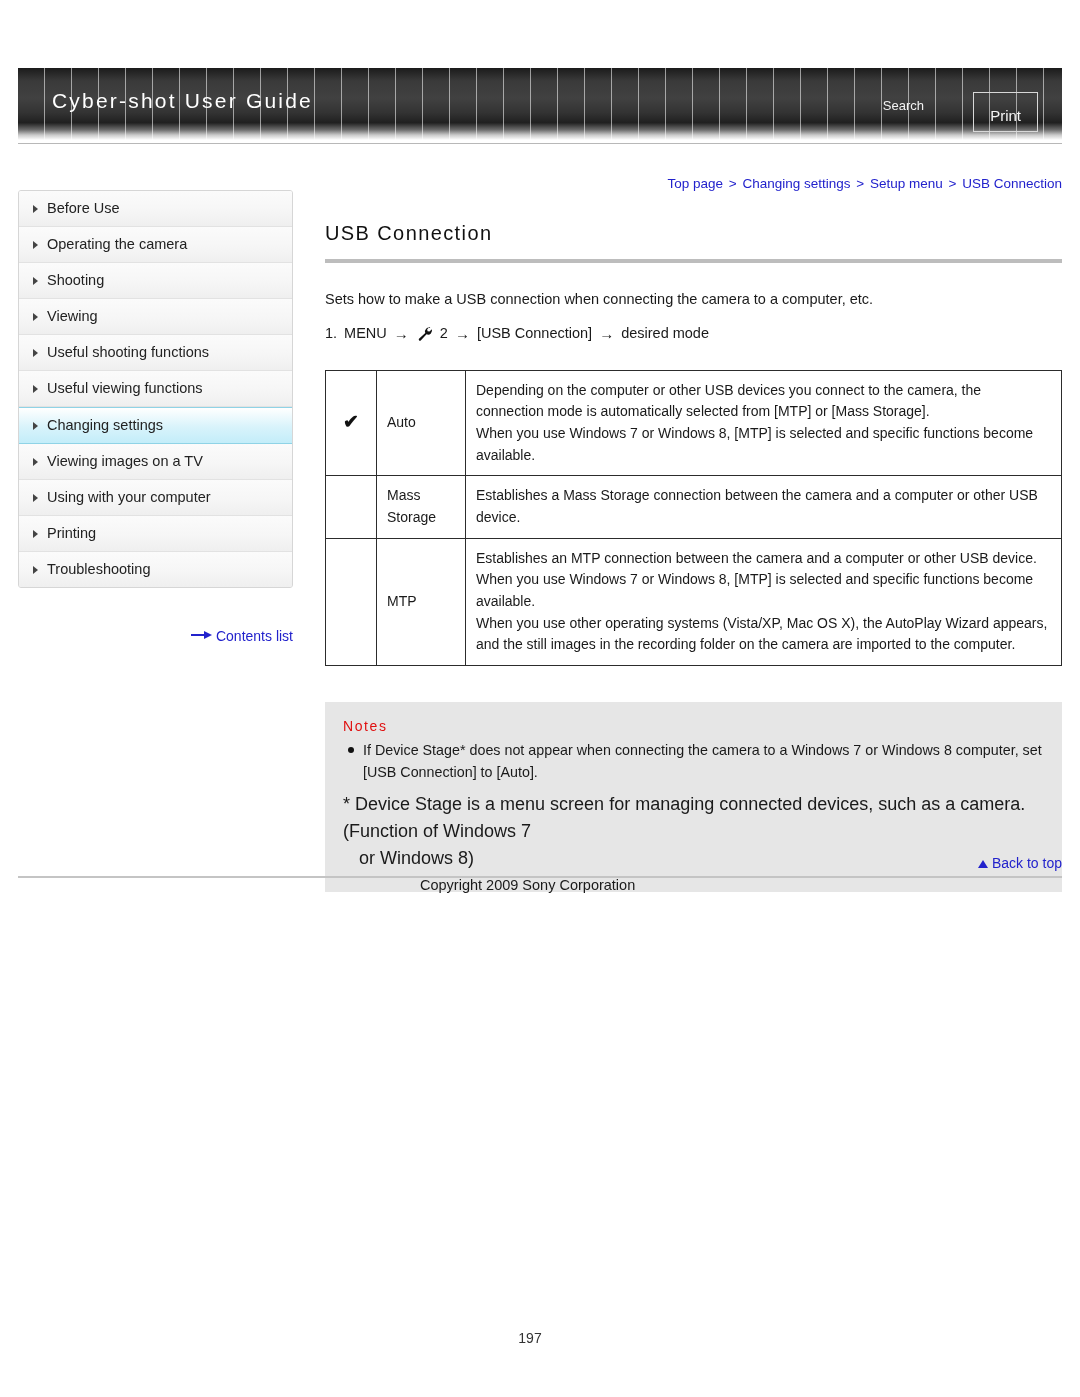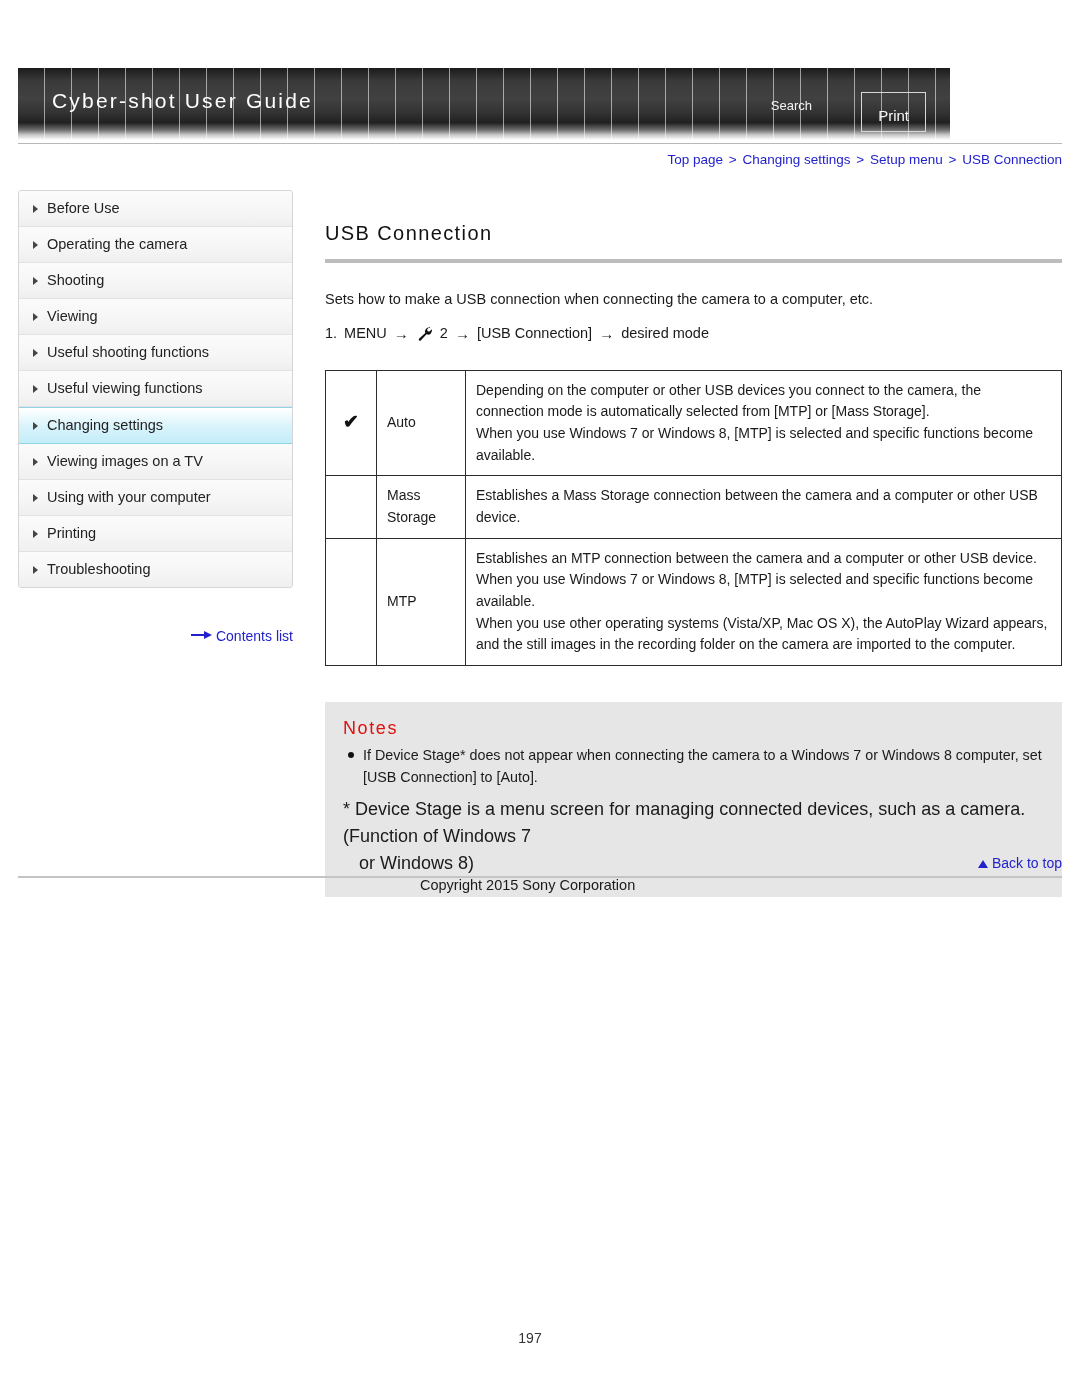--- a/index.html
+++ b/index.html
@@ -14,21 +14,21 @@
     color: #1a1a1a;
     position: relative;
     overflow: hidden;
   }
 
   
   .header-wrap {
     position: absolute;
     left: 18px;
     top: 68px;
-    width: 932px;
+    width: 1044px;
     height: 72px;
   }
   .header-bar {
     position: absolute;
     inset: 0;
     background:
       repeating-linear-gradient(to right,
         rgba(255,255,255,0.00) 0px,
         rgba(255,255,255,0.00) 26px,
         rgba(255,255,255,0.55) 26px,
@@ -80,21 +80,21 @@
     font-size: 15px;
     background: transparent;
     cursor: pointer;
     line-height: 1.1;
   }
 
   
   .breadcrumb {
     position: absolute;
     left: 0;
-    top: 152px;
+    top: 176px;
     width: 1062px;
     text-align: right;
     font-size: 13.5px;
     color: #2222cc;
     white-space: nowrap;
   }
   .breadcrumb .crumb { cursor: pointer; }
   .breadcrumb .sep { color: #2222cc; padding: 0 2px; }
 
   
@@ -244,21 +244,21 @@
 
   
   .notes {
     margin-top: 36px;
     background: #e6e6e6;
     padding: 16px 18px 20px 18px;
     box-sizing: border-box;
   }
   .notes-title {
     color: #e01010;
-    font-size: 18px;
+    font-size: 14px;
     letter-spacing: 1.6px;
     margin-bottom: 6px;
   }
   .note-bullet {
     position: relative;
     padding-left: 20px;
     font-size: 14.3px;
     line-height: 1.5;
     color: #1a1a1a;
   }
@@ -426,14 +426,14 @@
       <span class="cont">or Windows 8)</span>
     </div>
   </section>
 
 </main>
 
 <div class="back-to-top">
   <span class="tri-up"></span><span>Back to top</span>
 </div>
 <div class="footer-rule"></div>
-<div class="copyright">Copyright 2015 Sony Corporation</div>
+<div class="copyright">Copyright 2009 Sony Corporation</div>
 <div class="page-number">197</div>
 
 </body></html>

